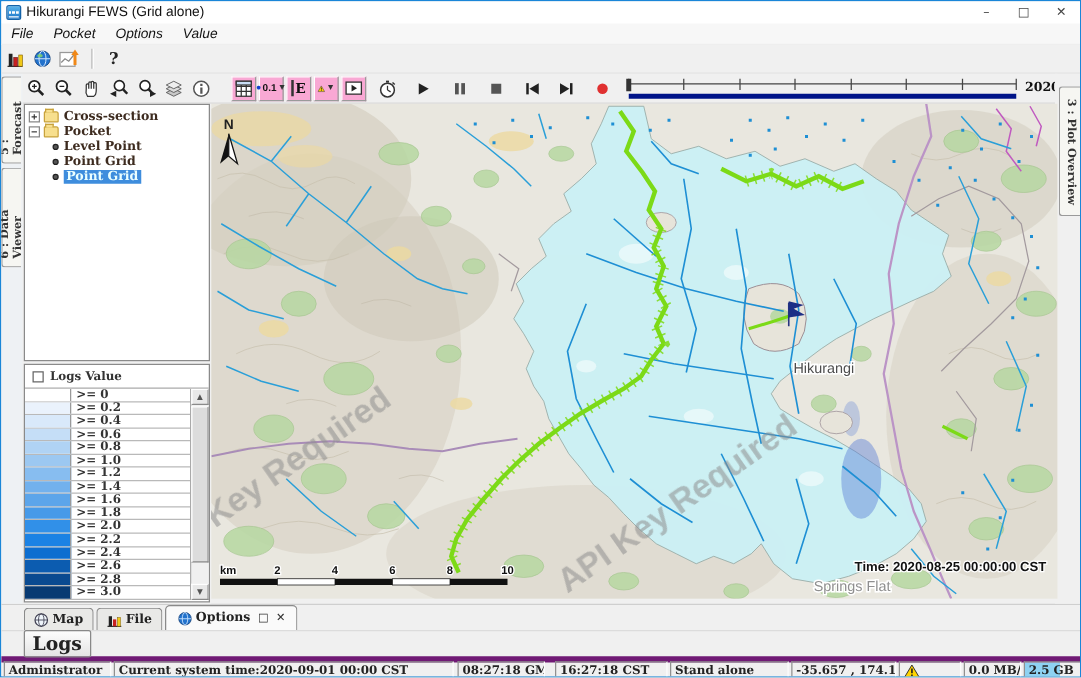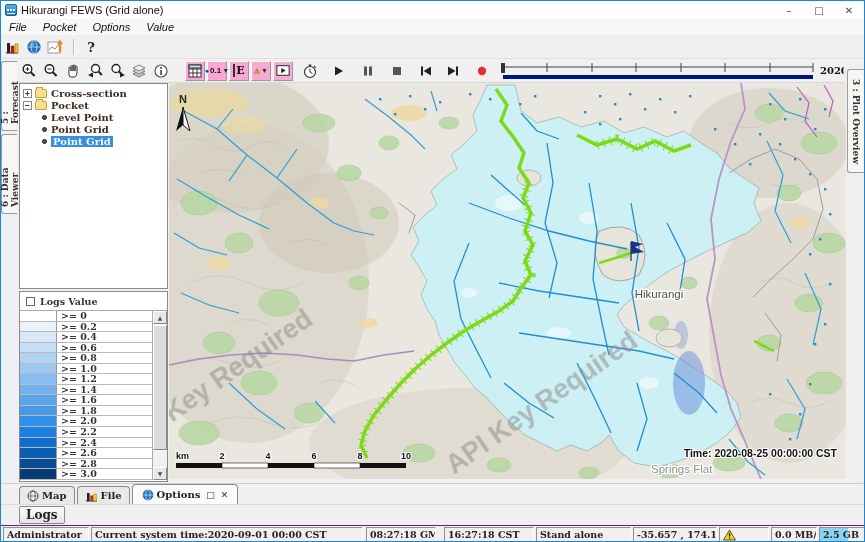--- a/index.html
+++ b/index.html
@@ -74,23 +74,23 @@
   #map{position:absolute;left:168px;top:24px;width:677px;height:396px;background:#e9e7df;overflow:hidden;}
   
   #bottom-tabs{height:21px;background:#f0f0f0;display:flex;align-items:flex-end;padding-left:18px;border-top:1px solid #cfcfcf;}
   .btab{display:flex;align-items:center;gap:3px;border:1px solid #8a8a8a;border-bottom:none;border-radius:4px 4px 0 0;
         background:#e9e9e7;height:18px;padding:0 7px;margin-right:2px;font-family:"DejaVu Serif",serif;
         font-weight:bold;font-size:10px;color:#222;}
   .btab.active{background:#fafafa;height:20px;padding:0 9px;}
   .btab .mini{font-size:9px;color:#333;margin-left:3px;font-family:"DejaVu Sans",sans-serif;}
   #logs-row{height:21px;background:#f0f0f0;display:flex;align-items:center;padding-left:18px;border-top:1px solid #dcdcdc;}
   #logs-btn{border:1px solid #888;border-radius:2px;background:linear-gradient(#fdfdfd,#e4e4e4);
-        font-family:"DejaVu Serif",serif;font-weight:bold;font-size:12px;padding:1px 6px;color:#222;}
-  
-  #statusbar{height:18px;background:#f0f0f0;border-top:1px solid #701a75;display:flex;align-items:center;
+        font-family:"DejaVu Serif",serif;font-weight:bold;font-size:15px;padding:1px 6px;color:#222;}
+  
+  #statusbar{height:18px;background:#f0f0f0;border-top:5px solid #701a75;display:flex;align-items:center;
         font-family:"DejaVu Serif",serif;font-weight:bold;font-size:9.5px;color:#222;}
   .st-cell{height:15px;line-height:13px;border:1px solid;border-color:#909090 #fdfdfd #fdfdfd #909090;
         padding:0 3px;margin-left:2px;white-space:nowrap;overflow:hidden;flex:0 0 auto;}
   #st-mem{background:linear-gradient(90deg,#8ed2f2 0 58%,#f0f0f0 58%);}
   .st-gap{flex:0 0 auto;}
   svg{display:block;}
   text{font-family:"Liberation Sans",sans-serif;}
 </style>
 </head>
 <body>

